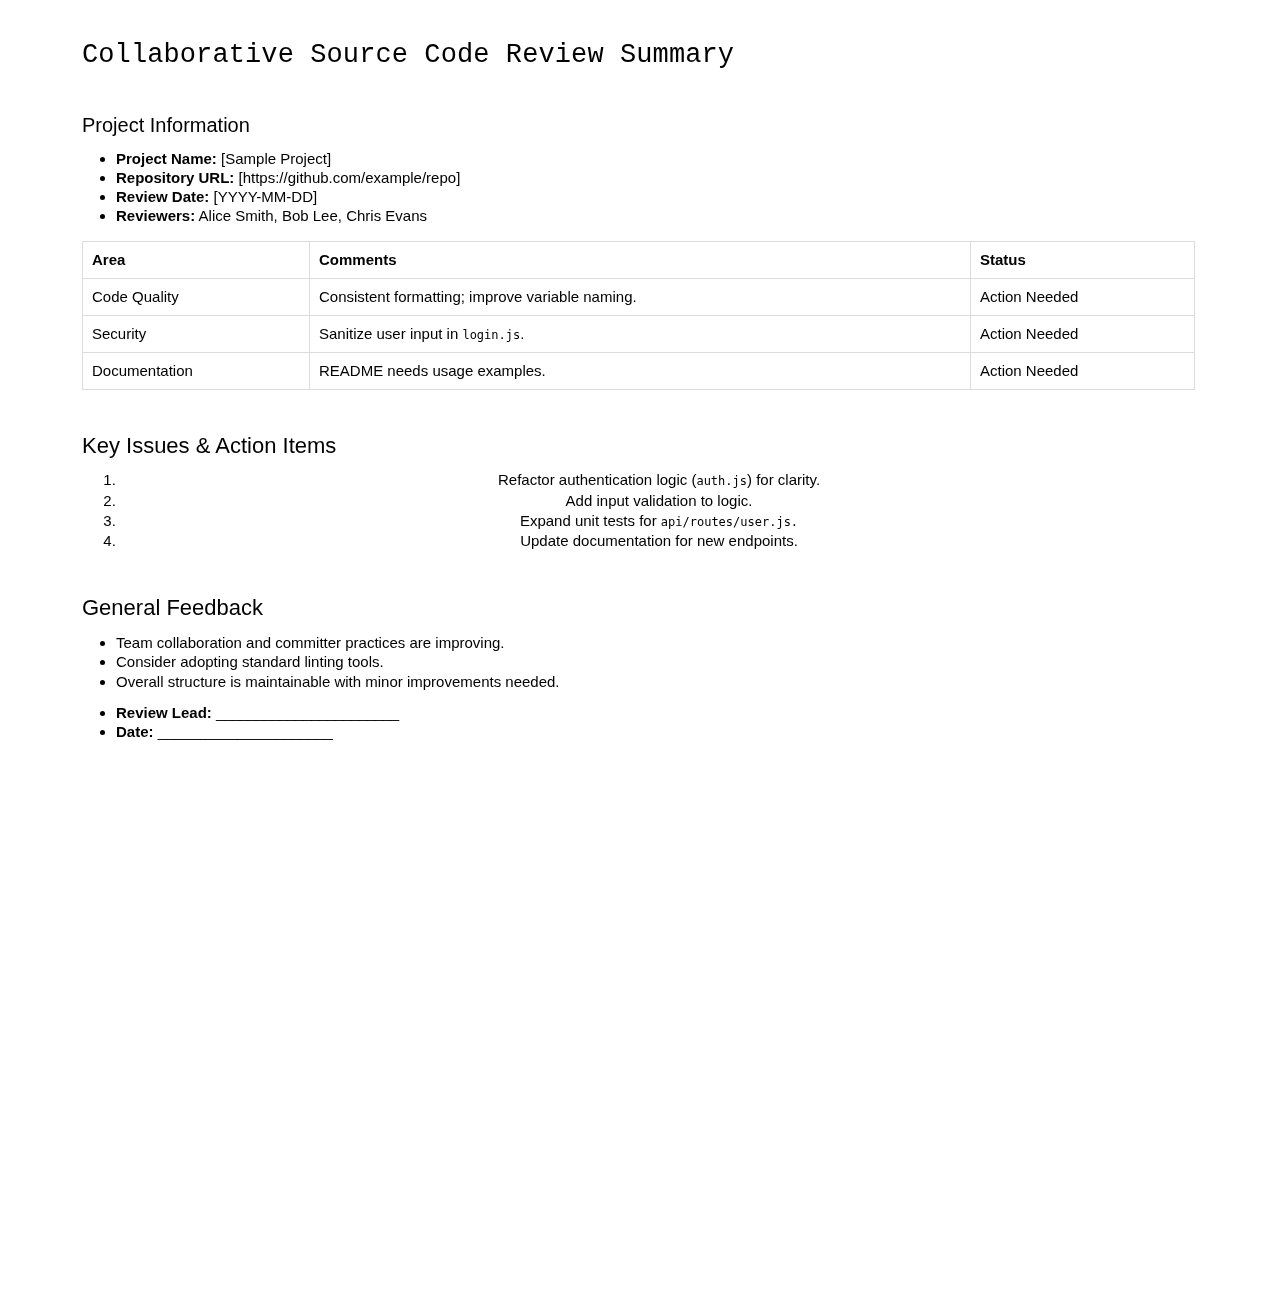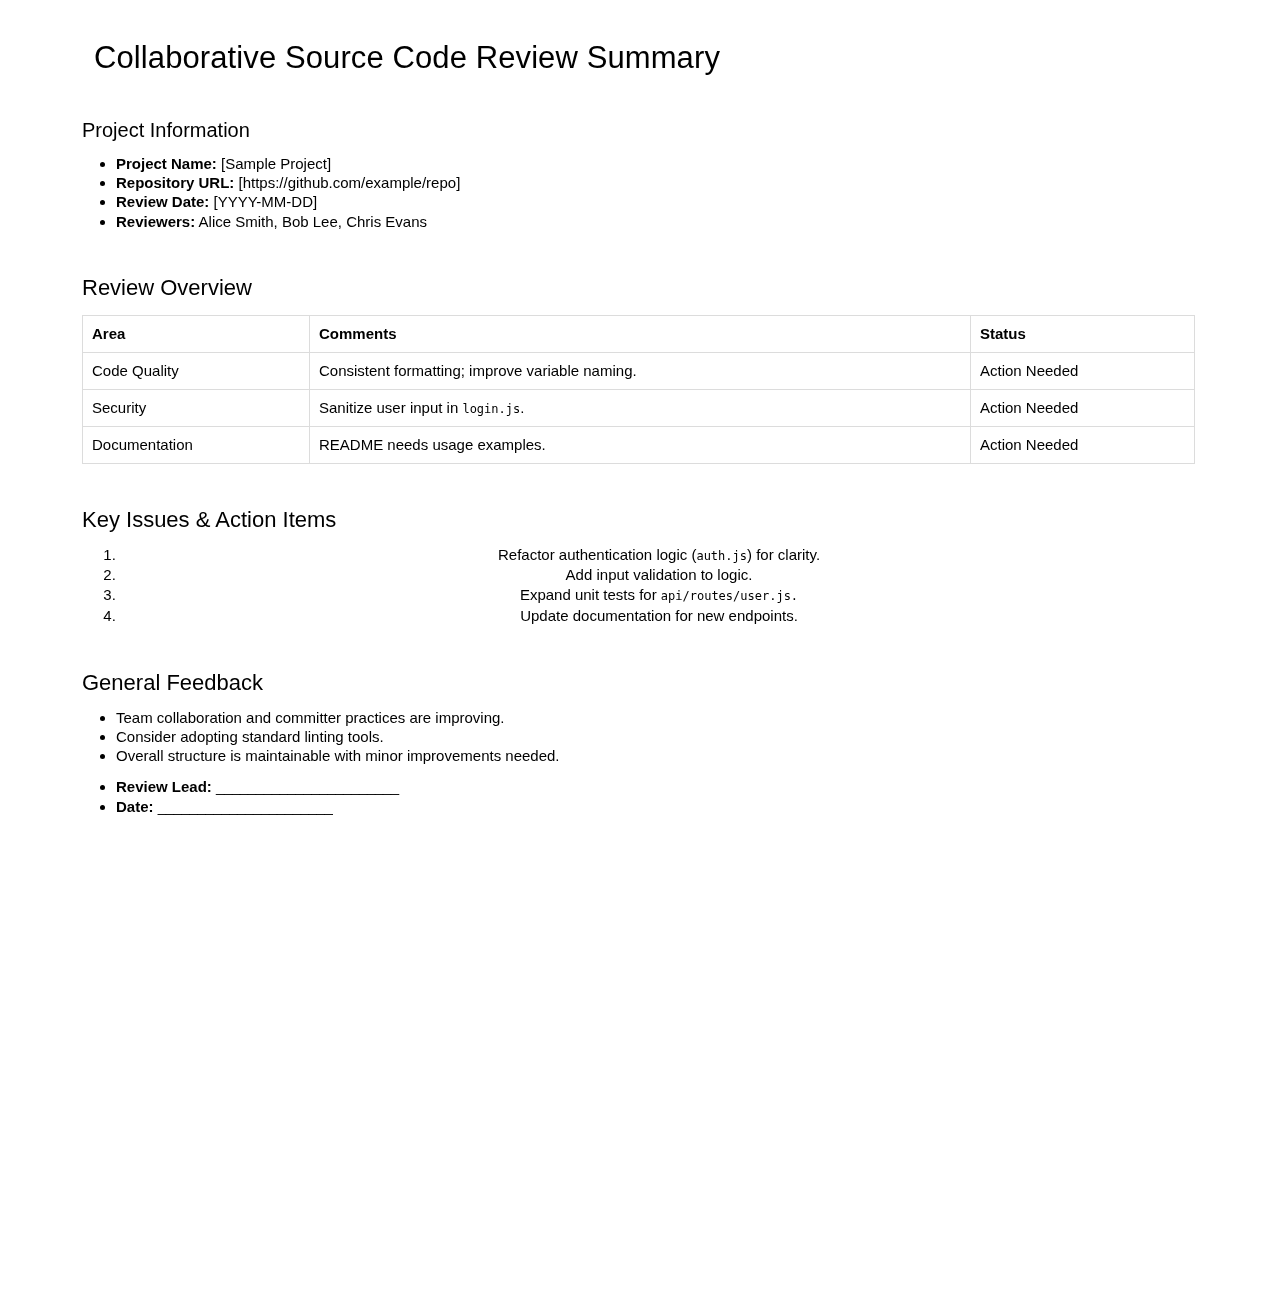--- a/index.html
+++ b/index.html
@@ -12,26 +12,27 @@
     height: 1300px;
     font-family: "Liberation Sans", sans-serif;
     color: #000000;
     -webkit-font-smoothing: antialiased;
   }
   .page {
     padding: 38px 80px 0 82px;
     box-sizing: border-box;
   }
   h1.doc-title {
-    font-size: 31px;
+    font-size: 27px;
     font-weight: normal;
-    margin: 0 0 0 12px;
+    margin: 0 0 0 0;
     padding: 0;
     line-height: 1.28;
     letter-spacing: 0.1px;
+    font-family: Liberation Mono, monospace;
   }
   h2.section-title {
     font-size: 20px;
     font-weight: normal;
     margin: 40px 0 0 0;
     padding: 0;
     line-height: 1.25;
   }
   h3.section-title-sub {
     font-size: 22px;
@@ -104,21 +105,20 @@
     <li>
       <span class="lbl">Review Date:</span>
       <span>[YYYY-MM-DD]</span>
     </li>
     <li>
       <span class="lbl">Reviewers:</span>
       <span>Alice Smith, Bob Lee, Chris Evans</span>
     </li>
   </ul>
 
-  <h3 class="section-title-sub">Review Overview</h3>
   <table class="review-table">
     <colgroup>
       <col class="c-area">
       <col class="c-comments">
       <col class="c-status">
     </colgroup>
     <thead>
       <tr>
         <th>Area</th>
         <th>Comments</th>

